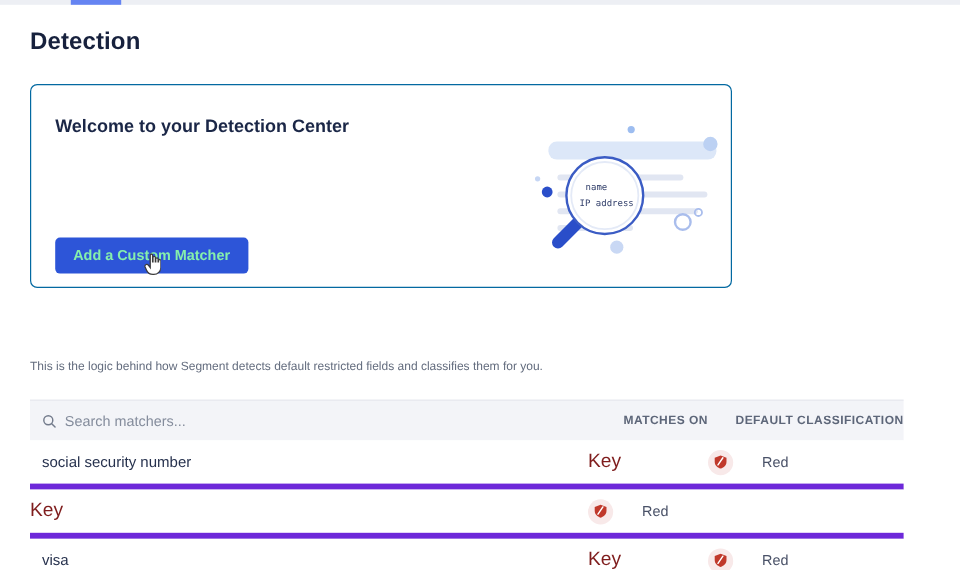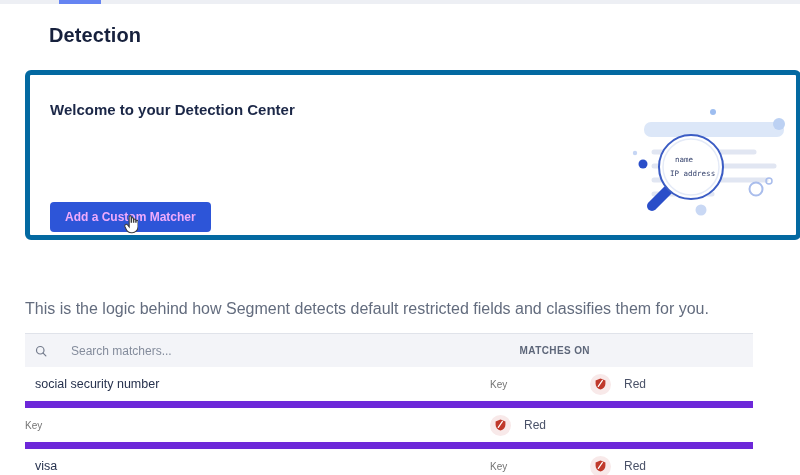--- a/index.html
+++ b/index.html
@@ -20,41 +20,40 @@
   }
   .tab-indicator {
     position: absolute; top: 0; left: 59px; width: 42px; height: 4px;
     background: #6584f2;
   }
 
   .page-title {
     position: absolute; top: 24px; left: 25px;
     font-size: 20px; font-weight: 700; color: #17213d;
     letter-spacing: .1px;
-    margin-left: 24px;
   }
 
   
   .welcome-card {
-    position: absolute; left: 25px; top: 70px; width: 776px; height: 170px;
+    position: absolute; left: 25px; top: 70px; width: 585px; height: 170px;
     background: #ffffff;
-    border: 5px solid #0369a1;
+    border: 1px solid #0369a1;
     border-radius: 6px;
   }
   .welcome-heading {
     position: absolute; left: 20px; top: 26px;
     font-size: 15px; font-weight: 700; color: #1b2747;
   }
   .welcome-desc {
     position: absolute; left: 20px; top: 53px; width: 432px;
     font-size: 12px; line-height: 20px; color: #6a7183;
   }
   .add-matcher-btn {
     position: absolute; left: 20px; top: 127px;
-    background: #2d55d8; color: #f0abfc;
+    background: #2d55d8; color: #86efac;
     border: none; border-radius: 4px;
     font-family: "Liberation Sans", sans-serif;
     font-size: 12px; font-weight: 600;
     padding: 8px 15px;
     cursor: pointer;
   }
   .cursor-pointer {
     position: absolute; left: 93px; top: 140px; width: 15px; height: 21px;
     pointer-events: none;
   }
@@ -62,56 +61,56 @@
     position: absolute; right: 0px; top: 14px;
   }
 
   
   .dm-heading {
     position: absolute; left: 25px; top: 274px;
     font-size: 16px; font-weight: 700; color: #1b2747;
   }
   .dm-subtitle {
     position: absolute; left: 25px; top: 300px;
-    font-size: 16px; color: #636c7e;
+    font-size: 10px; color: #636c7e;
   }
 
   
   .matchers-table {
     position: absolute; left: 25px; top: 333px; width: 728px;
     border-top: 1px solid #e0e3ea;
   }
   .table-header {
     display: grid; grid-template-columns: 465px 100px 1fr;
     align-items: center;
     height: 33px;
     background: #f3f4f8;
   }
-  .search-cell { display: flex; align-items: center; gap: 24px; padding-left: 10px; }
+  .search-cell { display: flex; align-items: center; gap: 7px; padding-left: 10px; }
   .search-icon { width: 12px; height: 12px; flex: 0 0 auto; }
   .search-input {
     border: none; background: transparent; outline: none;
     font-family: "Liberation Sans", sans-serif;
     font-size: 12px; color: #3b4458; width: 300px;
   }
   .search-input::placeholder { color: #848c9c; }
   .col-header {
     font-size: 10px; font-weight: 700; color: #5d6679;
     letter-spacing: .4px; text-transform: uppercase; text-align: right;
   }
   .table-row {
     display: grid; grid-template-columns: 465px 100px 1fr;
     align-items: center;
     height: 41px;
     background: #ffffff;
-    border-bottom: 7px solid #6d28d9;
+    border-bottom: 5px solid #6d28d9;
   }
   .cell-name { padding-left: 10px; font-size: 12.5px; font-weight: 500; color: #27324e; }
-  .cell-matches { font-size: 10px; color: #737373; }
-  .cell-class { display: flex; align-items: center; gap: 13px; }
+  .cell-matches { font-size: 16px; color: #7f1d1d; }
+  .cell-class { display: flex; align-items: center; gap: 24px; }
   .class-badge {
     width: 21px; height: 21px; border-radius: 50%;
     background: #f8e9e9; display: flex; align-items: center; justify-content: center;
   }
   .class-label { font-size: 12px; color: #4a5268; }
 </style>
 </head>
 <body>
 
 <div class="viewport">
@@ -159,20 +158,21 @@
 
     <div class="table-header">
       <div class="search-cell">
         <svg class="search-icon" viewBox="0 0 16 16">
           <circle cx="7" cy="7" r="5" fill="none" stroke="#737b8c" stroke-width="1.6"></circle>
           <line x1="10.8" y1="10.8" x2="14.5" y2="14.5" stroke="#737b8c" stroke-width="1.6" stroke-linecap="round"></line>
         </svg>
         <input class="search-input" type="text" placeholder="Search matchers..." style="">
       </div>
       <div class="col-header">Matches On</div>
+      <div class="col-header">Default Classification</div>
     </div>
 
     <div class="table-row">
       <div class="cell-name">social security number</div>
       <div class="cell-matches">Key</div>
       <div class="cell-class">
         <span class="class-badge">
           <svg width="11" height="12" viewBox="0 0 20 22">
             <path d="M10 1l9 3.4v6.1c0 5.4-3.8 8.9-9 10.5-5.2-1.6-9-5.1-9-10.5V4.4L10 1z" fill="#c0392b"></path>
             <path d="M13.5 4.5L6 15.5" stroke="#ffffff" stroke-width="2.2" stroke-linecap="round"></path>

